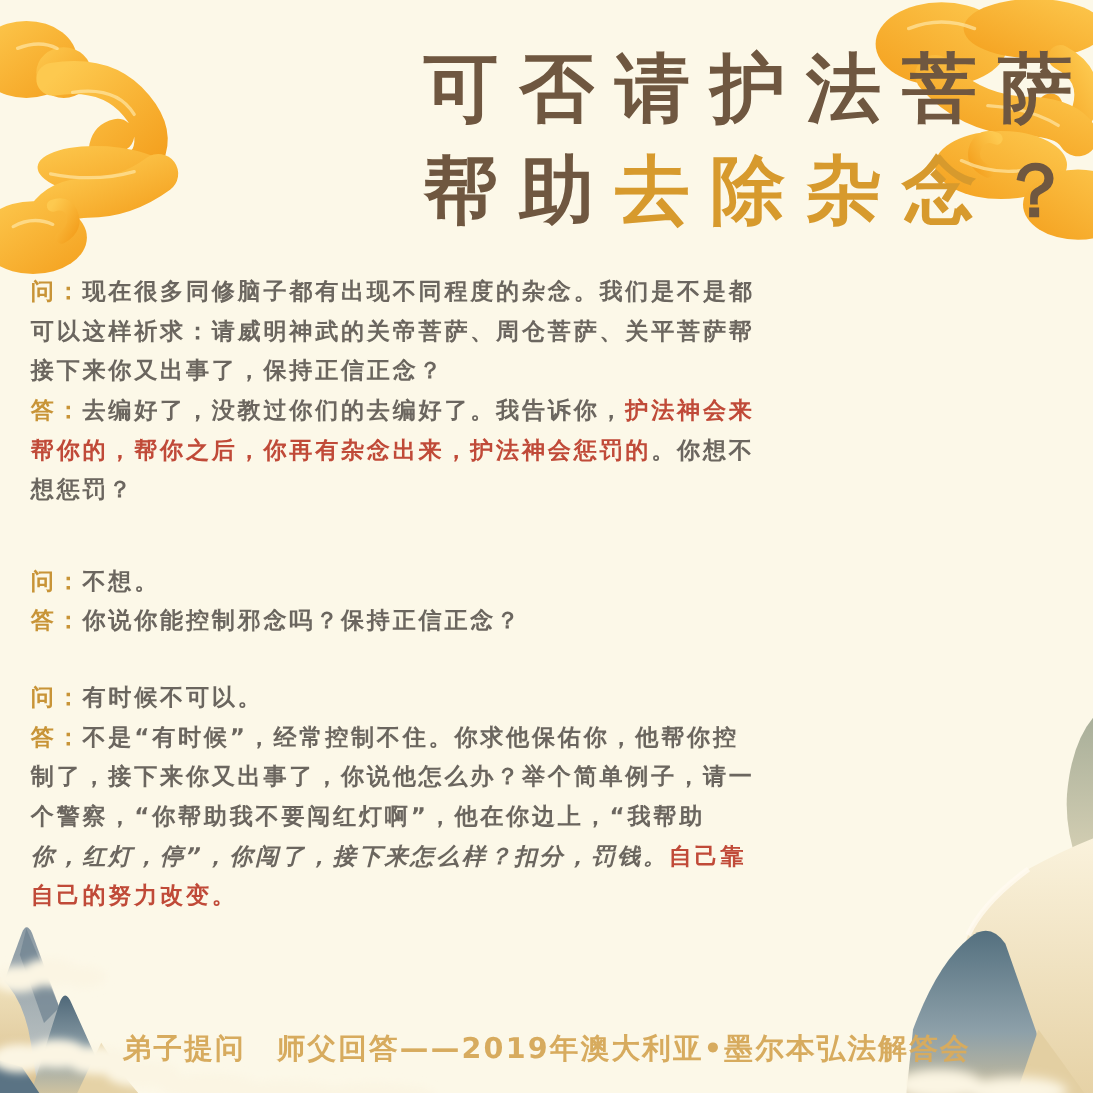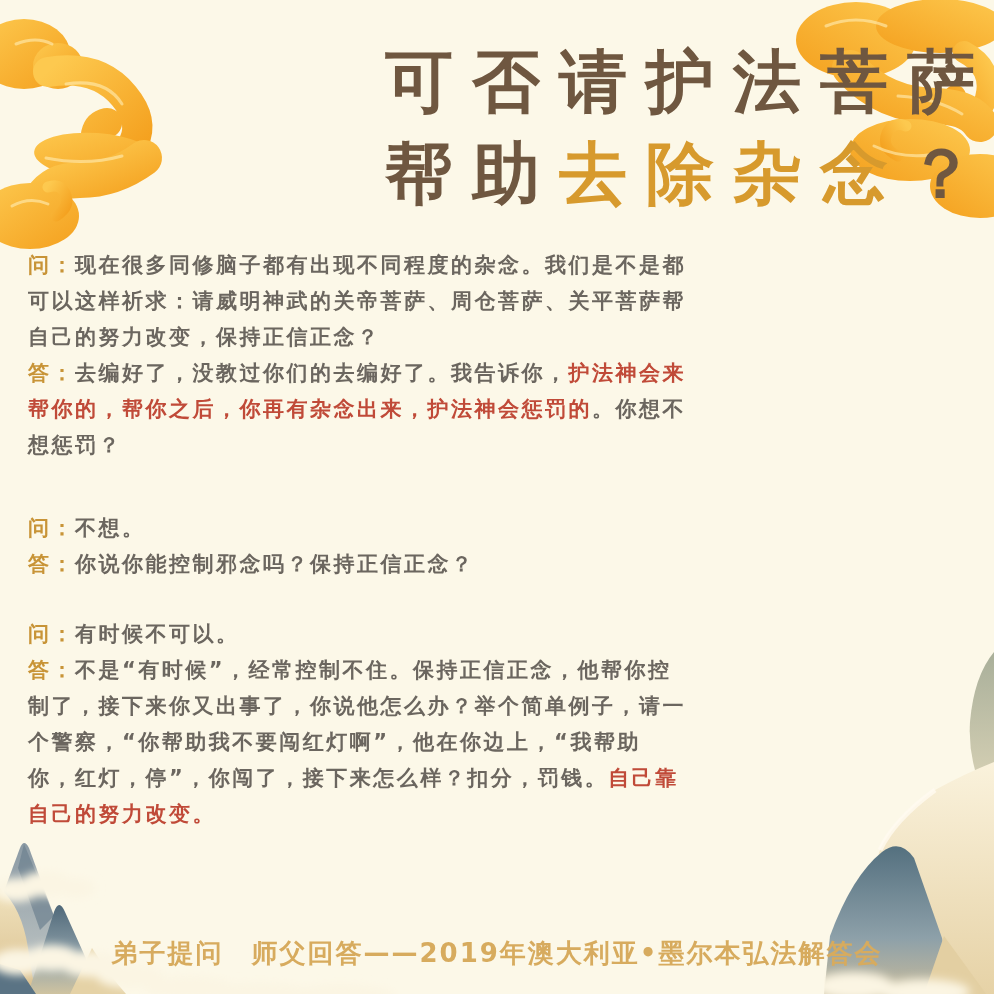--- a/index.html
+++ b/index.html
@@ -165,34 +165,34 @@
 
   <div class="title">
       <div class="title-line"><span style="color: rgb(111, 87, 64);">可否请护法菩萨</span></div>
       <div class="title-line"><span style="color: rgb(111, 87, 64);">帮助</span><span style="color: rgb(215, 154, 45);">去除杂念</span><span style="color: rgb(111, 87, 64);">？</span></div>
     </div>
 
   <div class="qa-body">
       <div class="qa-block">
         <div class="text-line"><span style="color: rgb(200, 148, 55);">问：</span><span style="color: rgb(107, 102, 95);">现在很多同修脑子都有出现不同程度的杂念。我们是不是都</span></div>
         <div class="text-line"><span style="color: rgb(107, 102, 95); margin-top: 44px;">可以这样祈求：请威明神武的关帝菩萨、周仓菩萨、关平菩萨帮</span></div>
-        <div class="text-line"><span style="color: rgb(107, 102, 95);">自己的努力改变，保持正信正念？</span></div>
+        <div class="text-line"><span style="color: rgb(107, 102, 95);">接下来你又出事了，保持正信正念？</span></div>
         <div class="text-line"><span style="color: rgb(200, 148, 55);">答：</span><span style="color: rgb(107, 102, 95);">去编好了，没教过你们的去编好了。我告诉你，</span><span style="color: rgb(192, 74, 56);">护法神会来</span></div>
         <div class="text-line"><span style="color: rgb(192, 74, 56);">帮你的，帮你之后，你再有杂念出来，护法神会惩罚的</span><span style="color: rgb(107, 102, 95);">。你想不</span></div>
         <div class="text-line"><span style="color: rgb(107, 102, 95);">想惩罚？</span></div>
       </div>
       <div class="qa-block">
         <div class="text-line"><span style="color: rgb(200, 148, 55);">问：</span><span style="color: rgb(107, 102, 95);">不想。</span></div>
         <div class="text-line"><span style="color: rgb(200, 148, 55);">答：</span><span style="color: rgb(107, 102, 95);">你说你能控制邪念吗？保持正信正念？</span></div>
       </div>
       <div class="qa-block">
         <div class="text-line"><span style="color: rgb(200, 148, 55);">问：</span><span style="color: rgb(107, 102, 95);">有时候不可以。</span></div>
-        <div class="text-line"><span style="color: rgb(200, 148, 55);">答：</span><span style="color: rgb(107, 102, 95);">不是“有时候”，经常控制不住。保持正信正念，他帮你控</span></div>
+        <div class="text-line"><span style="color: rgb(200, 148, 55);">答：</span><span style="color: rgb(107, 102, 95);">不是“有时候”，经常控制不住。你求他保佑你，他帮你控</span></div>
         <div class="text-line"><span style="color: rgb(107, 102, 95);">制了，接下来你又出事了，你说他怎么办？举个简单例子，请一</span></div>
         <div class="text-line"><span style="color: rgb(107, 102, 95);">个警察，“你帮助我不要闯红灯啊”，他在你边上，“我帮助</span></div>
-        <div class="text-line"><span style="color: rgb(107, 102, 95);">你，红灯，停”，你闯了，接下来怎么样？扣分，罚钱。</span><span style="color: rgb(192, 74, 56);">自己靠</span></div>
+        <div class="text-line"><span style="color: rgb(107, 102, 95); font-style: italic;">你，红灯，停”，你闯了，接下来怎么样？扣分，罚钱。</span><span style="color: rgb(192, 74, 56);">自己靠</span></div>
         <div class="text-line"><span style="color: rgb(192, 74, 56);">自己的努力改变。</span></div>
       </div>
     </div>
 
   <div class="footer" style="color: rgb(215, 171, 94);">弟子提问　师父回答——2019年澳大利亚•墨尔本弘法解答会</div>
 
 </div>
 
 </body></html>

